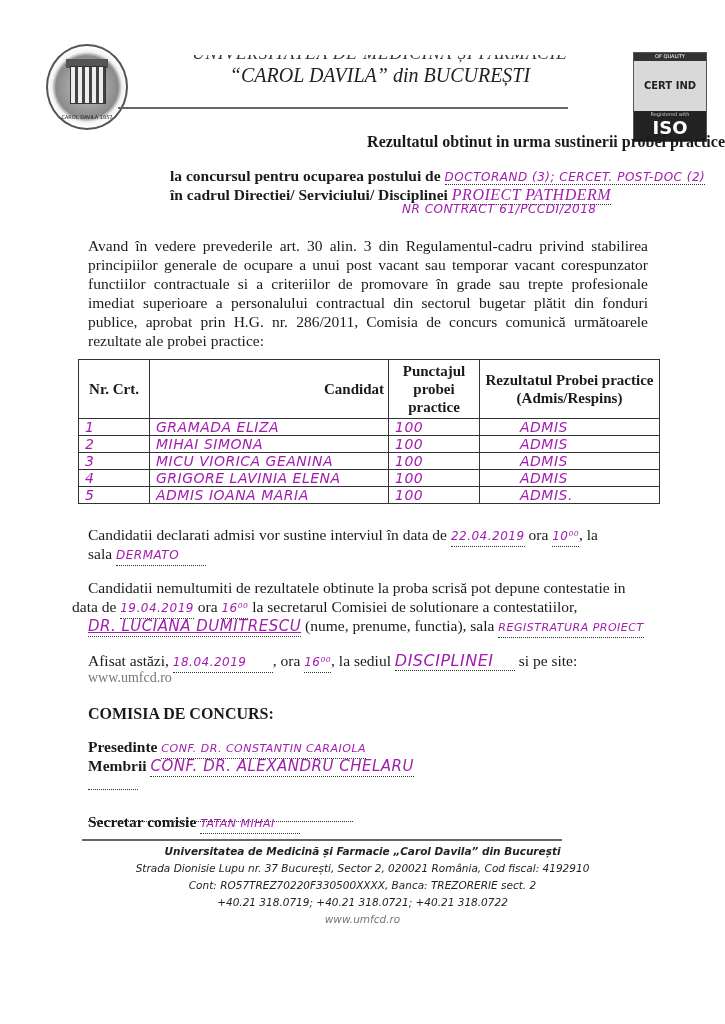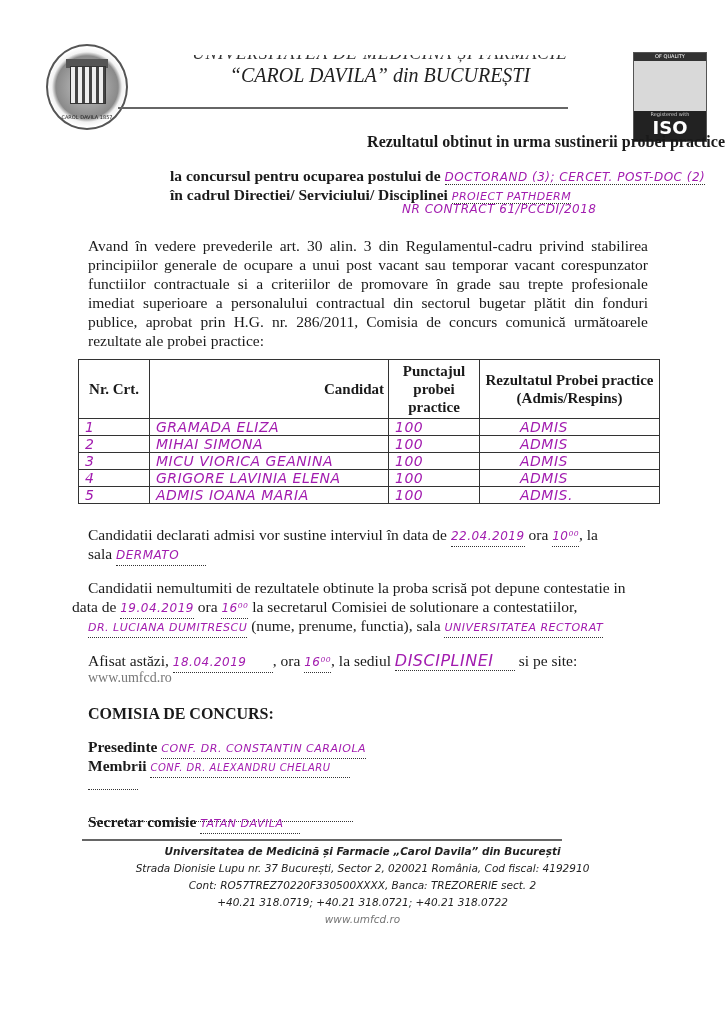--- a/index.html
+++ b/index.html
@@ -42,35 +42,36 @@
 <div class="abs logo">
   <div class="arch"></div>
   <div class="cols"></div>
   <div class="txt">CAROL DAVILA 1857</div>
 </div>
 <div class="abs uni1">UNIVERSITATEA DE MEDICINĂ ȘI FARMACIE</div>
 <div class="abs uni2">“CAROL DAVILA” din BUCUREȘTI</div>
 <div class="abs head-line"></div>
 <div class="abs cert">
   <div class="top">OF QUALITY</div>
+  <div class="mid">CERT IND</div>
   <div class="bot">
     <div class="s">Registered with</div>
     <div class="iso">ISO 9001</div>
   </div>
 </div>
 
 <div class="abs title">Rezultatul obtinut in urma sustinerii probei practice</div>
 
 <div class="abs" style="left:170px; top:167px; white-space:nowrap;">
   <span class="bold">la concursul pentru ocuparea postului de</span>
   <span class="dots hand" style="font-size:12px; min-width:170px;">DOCTORAND (3); CERCET. POST-DOC (2)</span>
 </div>
 <div class="abs" style="left:170px; top:186px; white-space:nowrap;">
   <span class="bold">în cadrul Directiei/ Serviciului/ Disciplinei</span>
-  <span class="dots hand" style="font-size:11px; min-width:90px;">PROIECT PATHDERM</span>
+  <span class="dots hand" style="font-size:16px; min-width:90px;font-family:Liberation Serif, serif;">PROIECT PATHDERM</span>
 </div>
 <div class="abs hand" style="left:402px; top:202px; font-size:12px;">NR CONTRACT 61/PCCDI/2018</div>
 
 <div class="abs para">Avand în vedere prevederile art. 30 alin. 3 din Regulamentul-cadru privind stabilirea principiilor generale de ocupare a unui post vacant sau temporar vacant corespunzator functiilor contractuale si a criteriilor de promovare în grade sau trepte profesionale imediat superioare a personalului contractual din sectorul bugetar plătit din fonduri publice, aprobat prin H.G. nr. 286/2011, Comisia de concurs comunică următoarele rezultate ale probei practice:</div>
 
 <table class="res">
   <thead>
     <tr>
       <th style="width:62px;">Nr. Crt.</th>
       <th style="width:230px;text-align:right;">Candidat</th>
@@ -125,50 +126,50 @@
 
 <div class="abs t" style="left:88px; top:578px; width:560px; white-space:nowrap;">Candidatii nemultumiti de rezultatele obtinute la proba scrisă pot depune contestatie in</div>
 <div class="abs t" style="left:72px; top:597px; white-space:nowrap;">
   <span>data de</span>
   <span class="dots hand" style="font-size:12px;">19.04.2019</span>
   <span>ora</span>
   <span class="dots hand" style="font-size:12px;">16⁰⁰</span>
   <span>la secretarul Comisiei de solutionare a contestatiilor,</span>
 </div>
 <div class="abs t" style="left:88px; top:616px; white-space:nowrap;">
-  <span class="dots hand" style="font-size:11px;">DR. LUCIANA DUMITRESCU</span>
+  <span class="dots hand" style="font-size:15px;text-decoration:underline;">DR. LUCIANA DUMITRESCU</span>
   <span>(nume, prenume, functia), sala</span>
-  <span class="dots hand" style="font-size:11px;">UNIVERSITATEA RECTORAT</span>
+  <span class="dots hand" style="font-size:11px;">REGISTRATURA PROIECT</span>
 </div>
 
 <div class="abs t" style="left:88px; top:651px; white-space:nowrap;">
   <span>Afisat astăzi,</span>
   <span class="dots hand" style="font-size:12px; min-width:100px;">18.04.2019</span><span>, ora</span>
   <span class="dots hand" style="font-size:12px;">16⁰⁰</span><span>, la sediul</span>
   <span class="dots hand" style="font-size:16px; min-width:120px;">DISCIPLINEI</span>
   <span>si pe site:</span>
 </div>
 <div class="abs url" style="left:88px; top:670px;">www.umfcd.ro</div>
 
 <div class="abs" style="left:88px; top:705px; font-weight:bold; font-size:16px;">COMISIA DE CONCURS:</div>
 <div class="abs t" style="left:88px; top:737px; white-space:nowrap;">
   <span style="font-weight:bold;">Presedinte</span>
   <span class="dots hand" style="font-size:11px; min-width:180px;">CONF. DR. CONSTANTIN CARAIOLA</span>
 </div>
 <div class="abs t" style="left:88px; top:756px; white-space:nowrap;">
   <span style="font-weight:bold;">Membrii</span>
-  <span class="dots hand" style="font-size:10px; min-width:200px;">CONF. DR. ALEXANDRU CHELARU</span>
+  <span class="dots hand" style="font-size:15px; min-width:200px;">CONF. DR. ALEXANDRU CHELARU</span>
 </div>
 <div class="abs t" style="left:88px; top:775px; white-space:nowrap;">
   <span class="dots" style="width:50px;"></span>
 </div>
 <div class="abs" style="left:88px; top:808px; width:265px;"><span class="dots" style="width:265px;"></span></div>
 <div class="abs t" style="left:88px; top:812px; white-space:nowrap;">
   <span style="font-weight:bold;">Secretar comisie</span>
-  <span class="dots hand" style="font-size:11px; min-width:100px;">TATAN DAVILA</span>
+  <span class="dots hand" style="font-size:11px; min-width:100px;">TATAN MIHAI</span>
 </div>
 
 <div class="abs footer-line"></div>
 <div class="abs footer">
   <div class="b">Universitatea de Medicină și Farmacie „Carol Davila” din București</div>
   <div>Strada Dionisie Lupu nr. 37 București, Sector 2, 020021 România, Cod fiscal: 4192910</div>
   <div>Cont: RO57TREZ70220F330500XXXX, Banca: TREZORERIE sect. 2</div>
   <div>+40.21 318.0719; +40.21 318.0721; +40.21 318.0722</div>
   <div class="u">www.umfcd.ro</div>
 </div>

